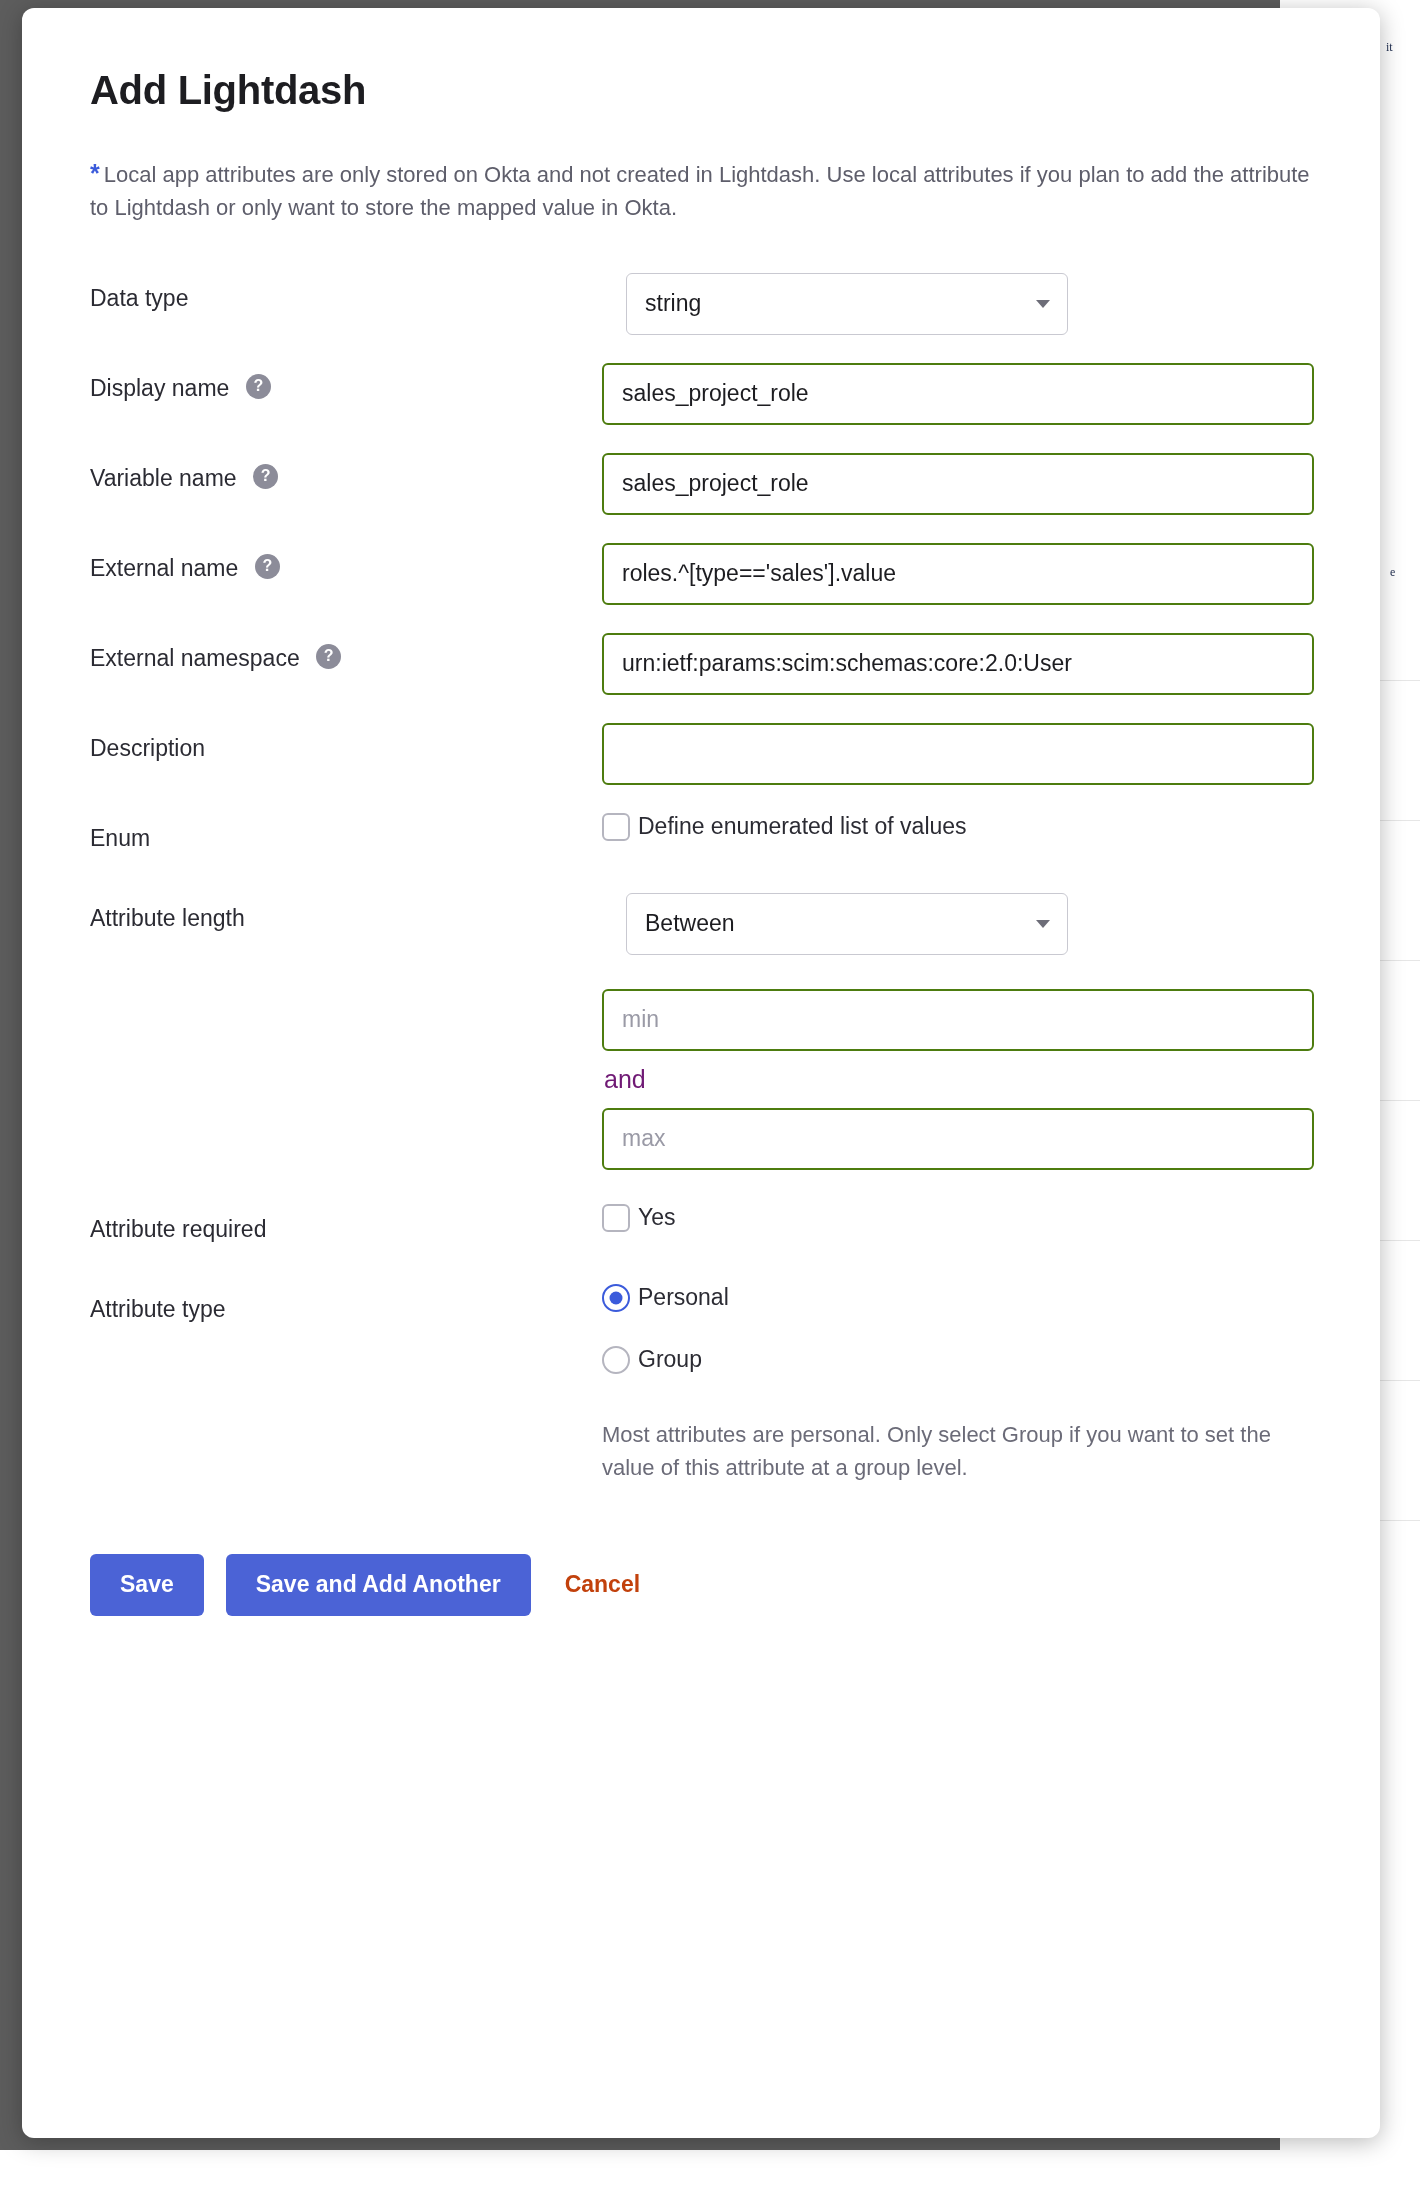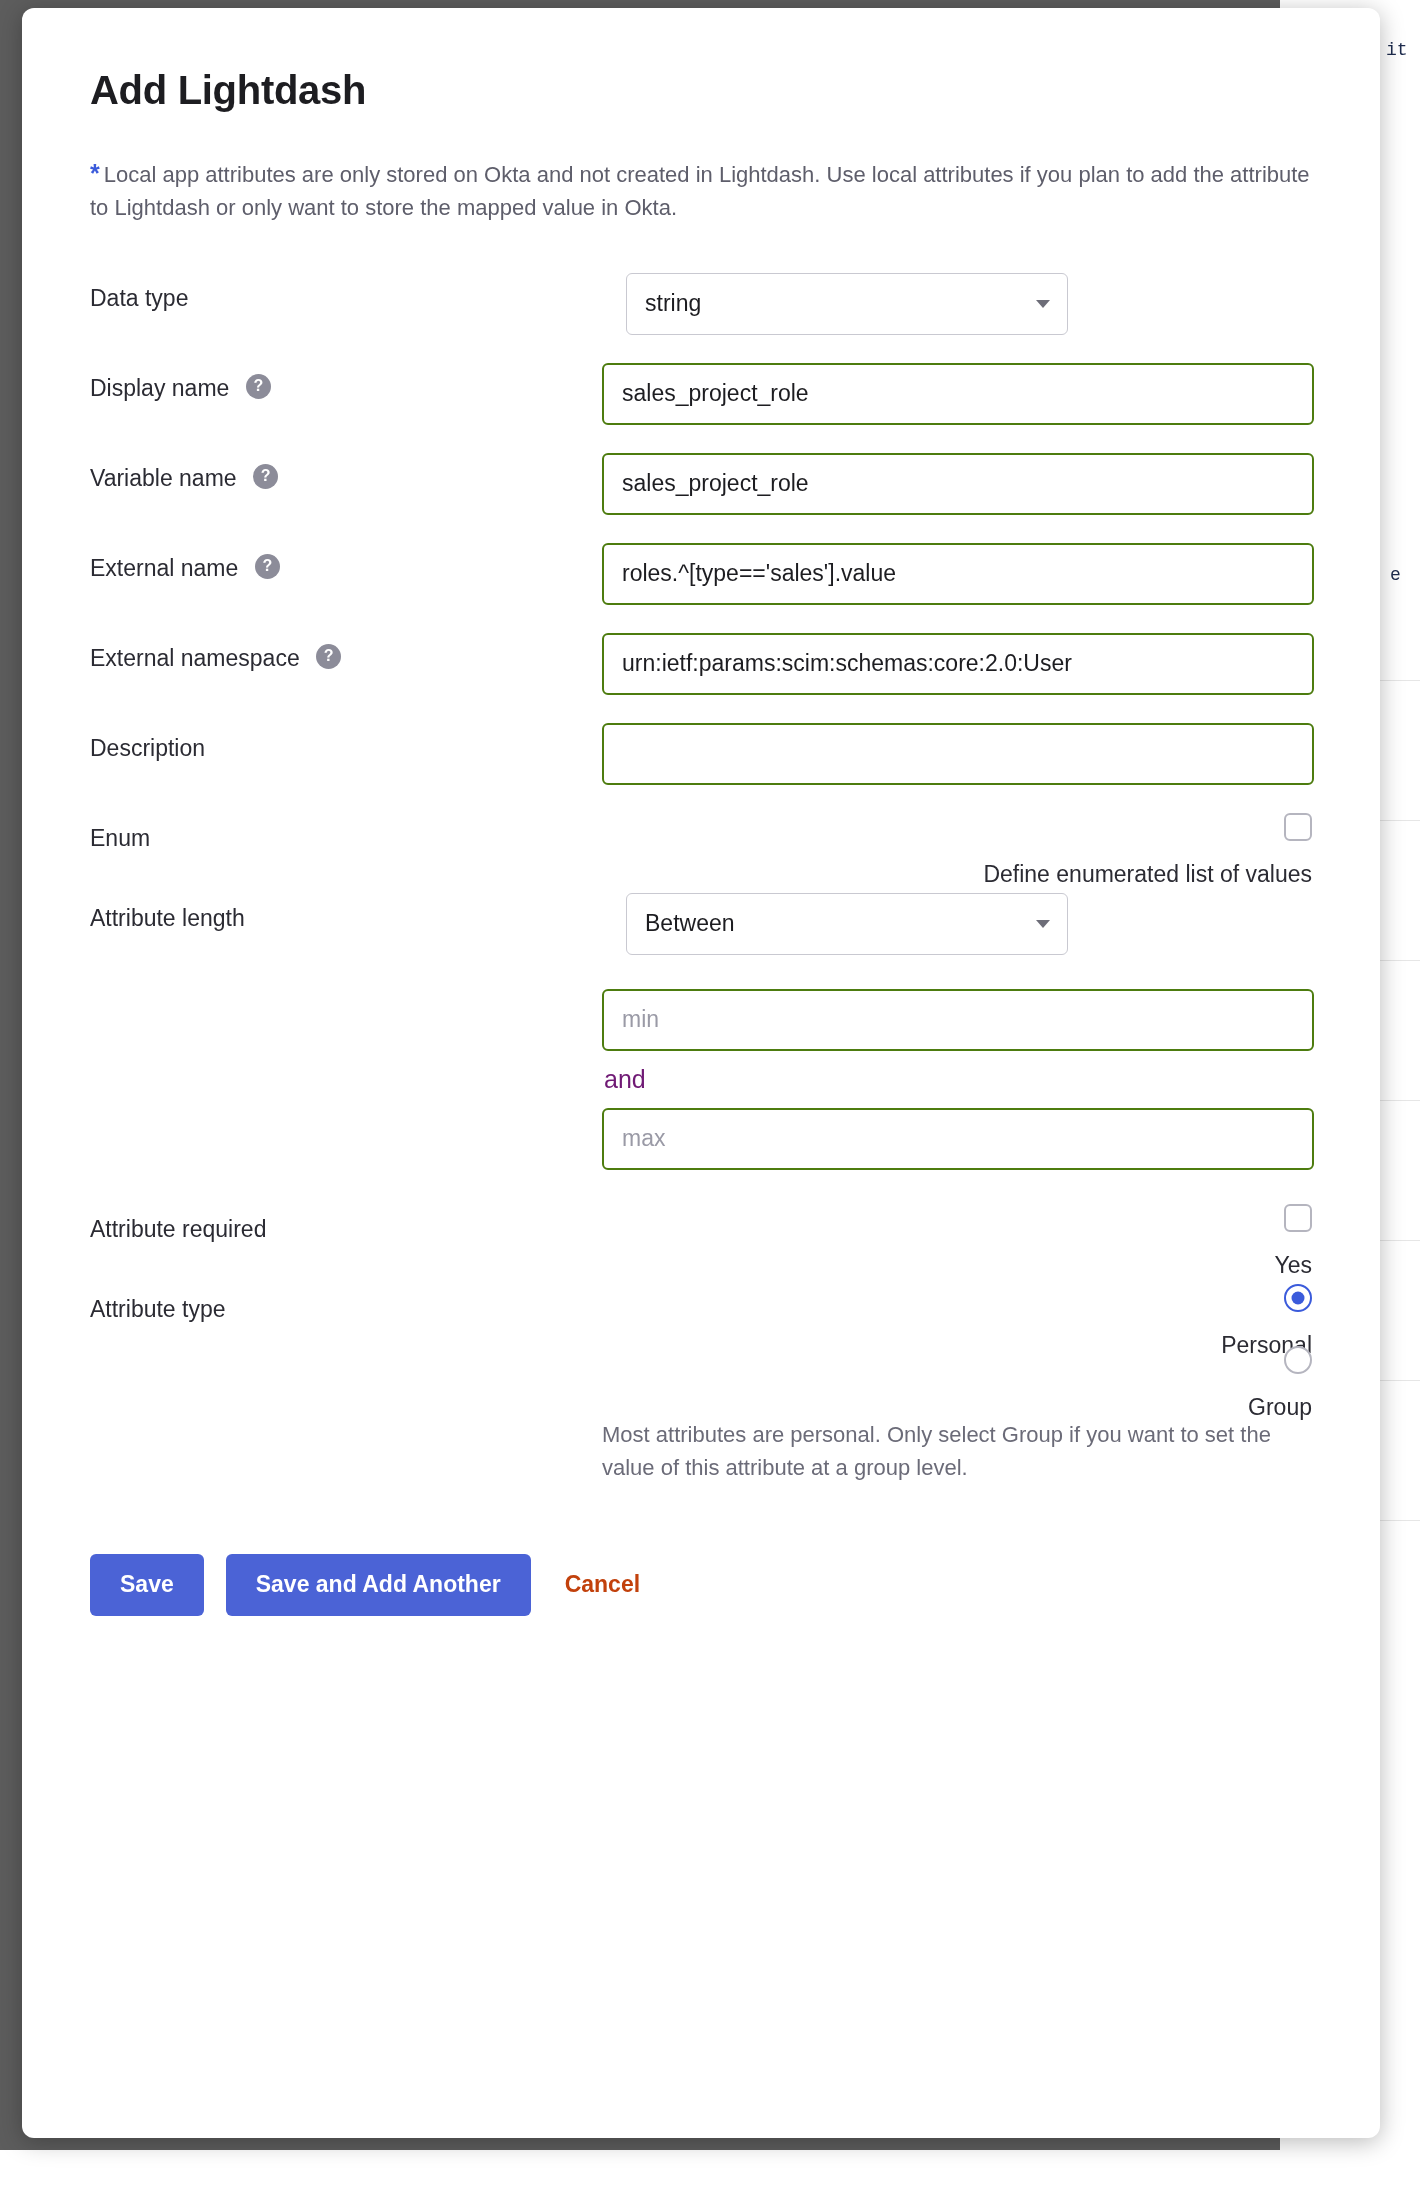--- a/index.html
+++ b/index.html
@@ -26,23 +26,23 @@
   .bg-strip-right {
     position: absolute;
     top: 0;
     left: 1280px;
     width: 140px;
     height: 2186px;
     background: #ffffff;
   }
   .bg-text {
     position: absolute;
-    font-size: 18px;
+    font-size: 12px;
     color: #1d2b4d;
-    font-family: Liberation Mono, monospace;
+    font-family: Liberation Serif, serif;
   }
   .bg-line {
     position: absolute;
     background: #e6e6e6;
     height: 1px;
   }
   .bg-vline {
     position: absolute;
     background: #e6e6e6;
     width: 1px;
@@ -160,24 +160,23 @@
     top: 50%;
     transform: translateY(-50%);
     width: 0; height: 0;
     border-left: 7px solid transparent;
     border-right: 7px solid transparent;
     border-top: 8px solid #6d6d78;
   }
 
   .check-row {
     display: flex;
-    align-items: flex-end;
-    gap: 20px;
-    height: 62px;
-    flex-direction: column;
+    align-items: flex-start;
+    gap: 8px;
+    height: 62px;
   }
   .checkbox {
     width: 28px;
     height: 28px;
     border: 2px solid #b5b5bf;
     border-radius: 6px;
     background: #fff;
     flex: 0 0 28px;
   }
   .radio {

